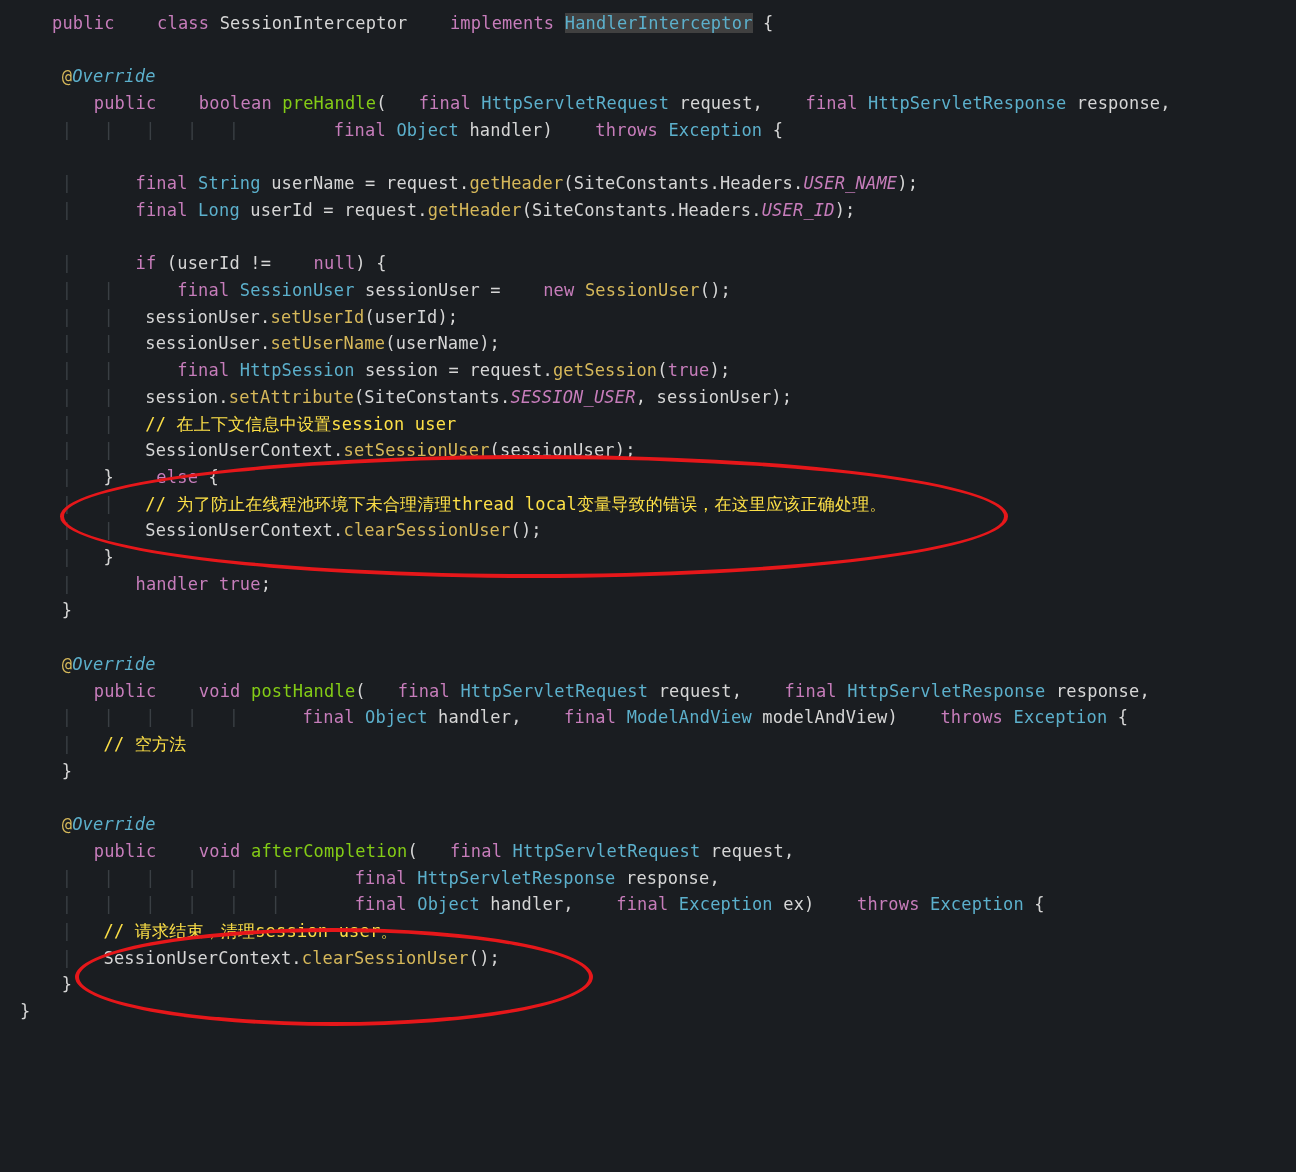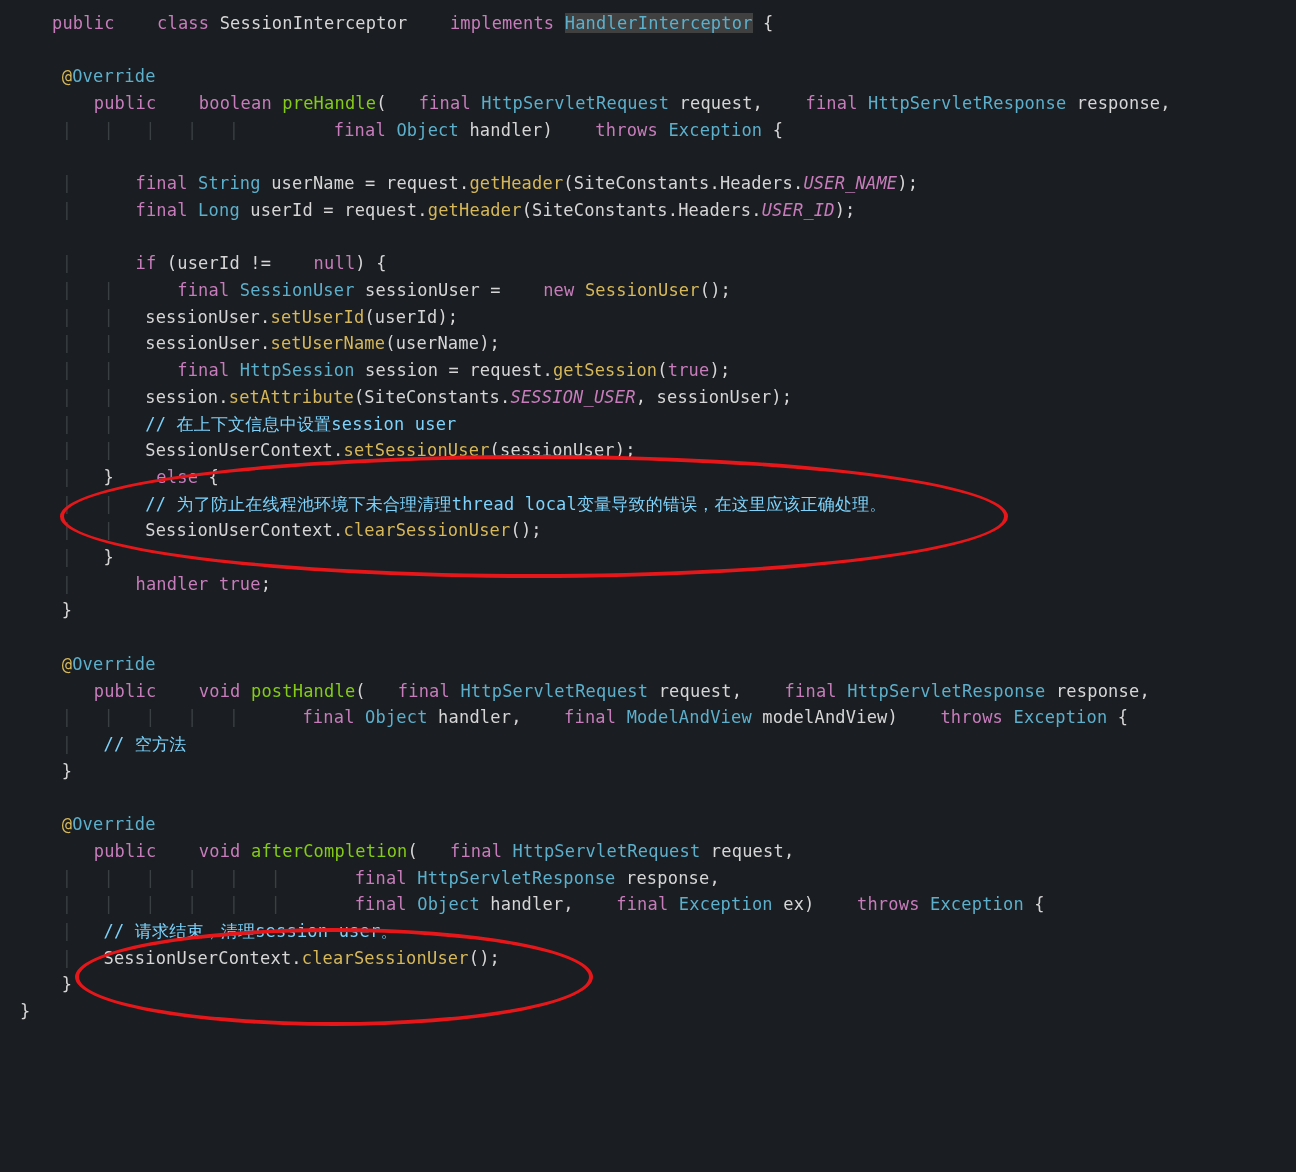--- a/index.html
+++ b/index.html
@@ -16,26 +16,26 @@
     font-family: "Menlo", "Consolas", "DejaVu Sans Mono", monospace;
     font-size: 17px;
     line-height: 26.7px;
     color: #d6d6d6;
     white-space: pre;
     letter-spacing: 0.2px;
   }
   .kw    { color: #c77dbb; margin-left: 32px; }      
   .type  { color: #5cb0cc; }      
   .ann   { color: #d6b85a; }      
-  .annN  { color: #5cb0cc; }      
+  .annN  { color: #5cb0cc; font-style: italic; }      
   .meth  { color: #84cc16; }      
   .call  { color: #d6b85a; margin-top: 16px; }      
   .var   { color: #d6d6d6; }      
   .fld   { color: #c77dbb; font-style: italic; } 
-  .cmt   { color: #7dd3fc; }      
+  .cmt   { color: #fde047; }      
   .op    { color: #d6d6d6; }
   .guide { color: #3a3f44; }
   .hl    { background: #404040; } 
   .true  { color: #c77dbb; }
 
   .ellipse {
     position: absolute;
     border: 4px solid #e6171a;
     border-radius: 50%;
     pointer-events: none;

